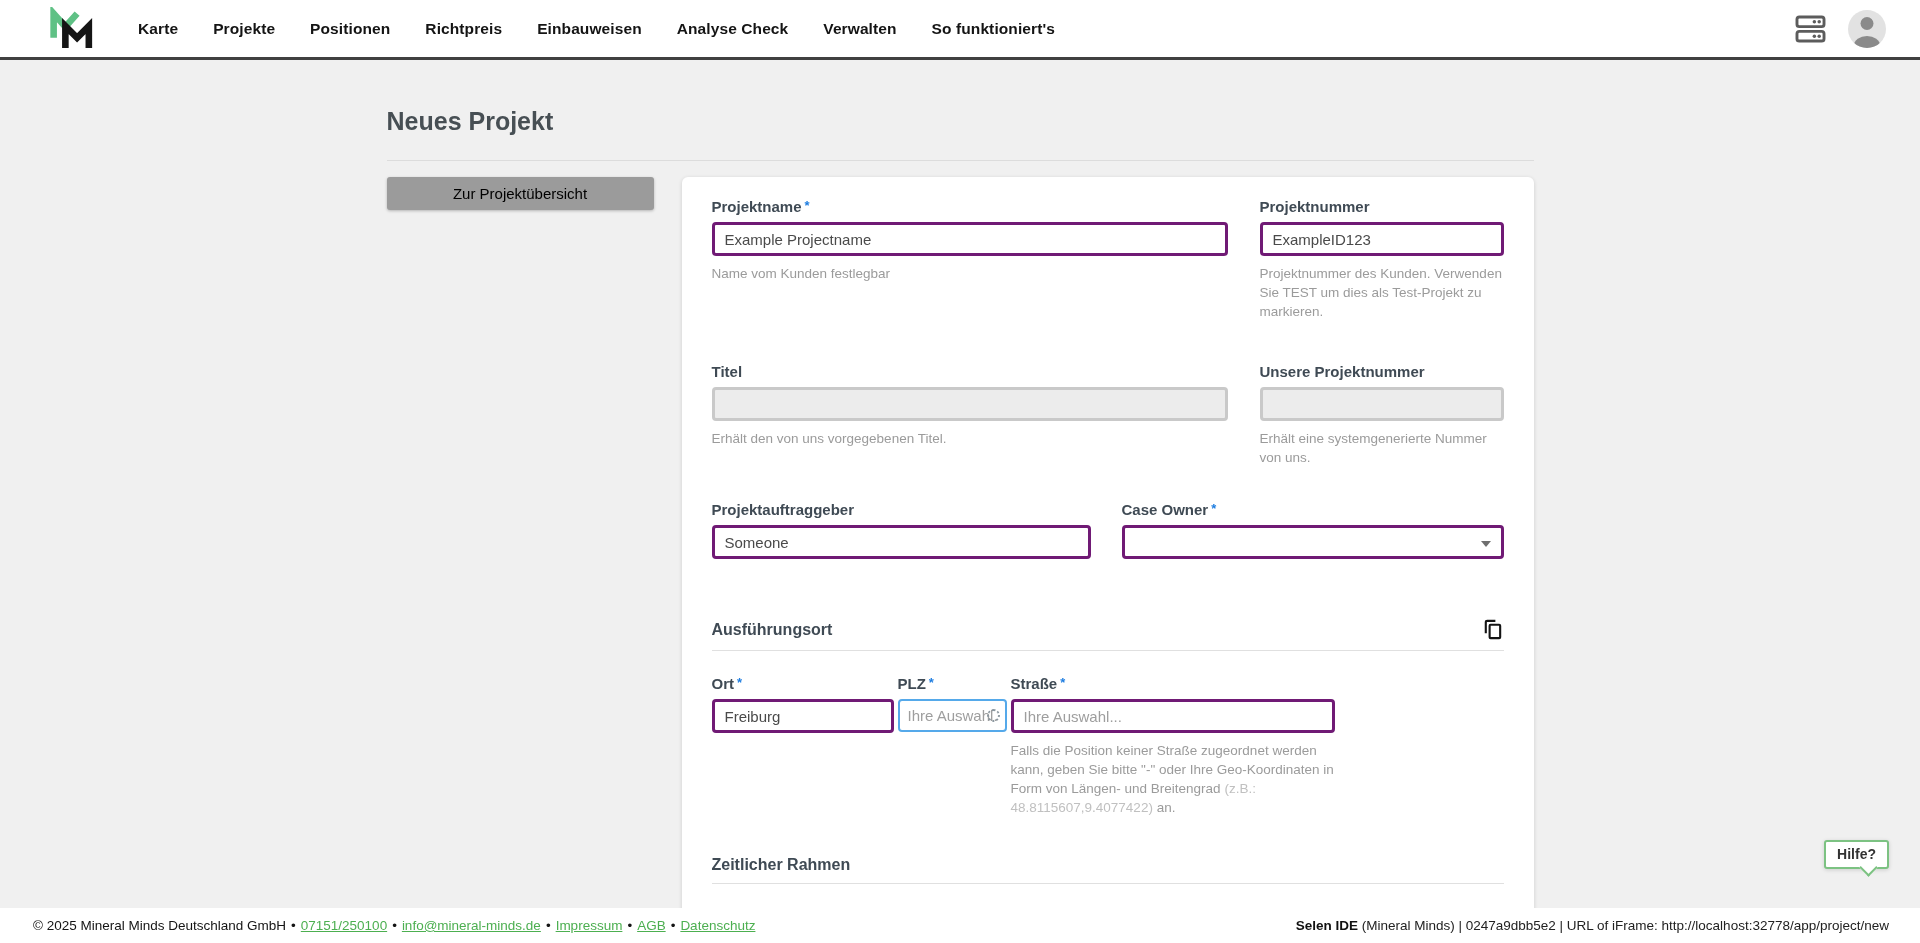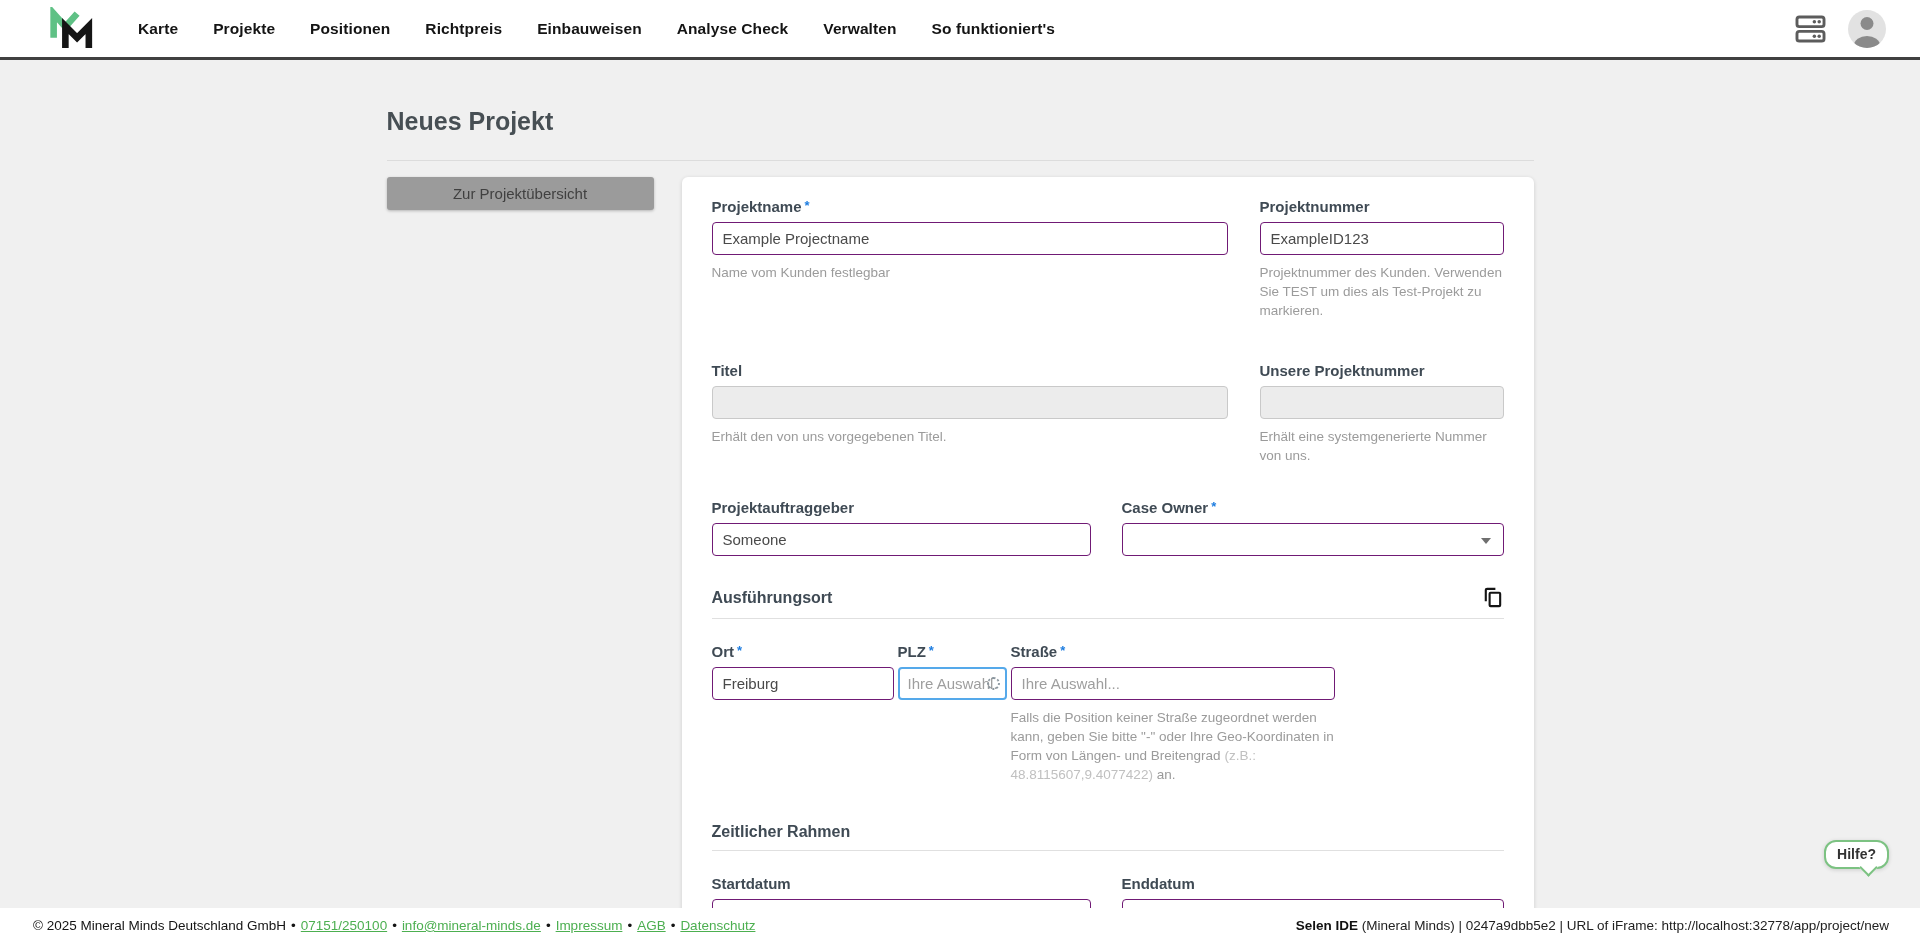--- a/index.html
+++ b/index.html
@@ -49,54 +49,54 @@
   }
 
   
   .container { width: 1147px; margin: 0 auto; padding-top: 47px; }
   .page-title { font-size: 25px; font-weight: 700; color: #474f54; margin-bottom: 24px; }
   .title-divider { border: none; border-top: 1px solid #dcdcdc; margin-bottom: 16px; }
   .content-row { display: flex; gap: 28px; align-items: flex-start; }
   .left-col { width: 267px; flex: none; }
   .btn-back {
     width: 100%; height: 33px;
-    background: #9b9b9b; color: #404040;
+    background: #9b9b9b; color: #000000;
     border: none; border-radius: 3px;
     font-size: 15px; font-family: inherit;
     cursor: pointer;
     box-shadow: 0 1px 3px rgba(0,0,0,0.25);
   }
   .right-col { width: 852px; flex: none; }
 
   
   .card {
     background: #fff; border-radius: 6px;
     box-shadow: 0 1px 4px rgba(0,0,0,0.14);
     padding: 21px 30px 20px;
   }
 
   .flabel { display: block; font-size: 15px; font-weight: 700; color: #3f4a54; margin-bottom: 7px; }
   .req { color: #1e7de0; font-size: 13px; vertical-align: top; margin-left: 3px; font-weight: 700; }
   .finput {
     width: 100%; height: 33px;
-    border: 1px solid #701a75; border-radius: 4px;
+    border: 3px solid #701a75; border-radius: 4px;
     padding: 14px 10px; font-size: 15px; color: #4a4a4a;
     background: #fff; font-family: inherit; outline: none;
   }
   .finput::placeholder { color: #9e9e9e; }
   .finput:disabled { background: #ececec; border-color: #c9c9c9; }
   .finput.focused { border: 2px solid #55a9ea; padding: 0 8px; }
   .fhelp { font-size: 13.5px; color: #9b9b9b; margin-top: 9px; line-height: 1.4; }
   .fhelp .light { color: #c0c0c0; }
 
   .grid-65 { display: grid; grid-template-columns: 516px 244px; column-gap: 32px; }
   .row-1 { margin-bottom: 41px; }
   .row-2 { margin-bottom: 34px; }
   .grid-50 { display: grid; grid-template-columns: 379px 382px; column-gap: 31px; }
-  .row-3 { margin-bottom: 30px; }
+  .row-3 { margin-bottom: 58px; }
   .grid-addr { display: grid; grid-template-columns: 182px 109px 324px 110px; column-gap: 4px; }
   .row-addr { margin-bottom: 38px; }
 
   .section-head { display: flex; justify-content: space-between; align-items: center; }
   .section-title { font-size: 16px; font-weight: 700; color: #3f4a54; }
   .copy-btn { background: none; border: none; cursor: pointer; padding: 0; line-height: 0; }
   .section-divider { border: none; border-top: 1px solid #e0e0e0; margin: 9px 0 24px; }
 
   .input-wrap { position: relative; }
   .spinner {
@@ -110,21 +110,21 @@
     width: 0; height: 0;
     border-left: 5px solid transparent; border-right: 5px solid transparent;
     border-top: 6px solid #6f6f6f;
     pointer-events: none;
   }
   select.finput { appearance: none; -webkit-appearance: none; cursor: pointer; }
 
   
   .help-bubble {
     position: fixed; right: 31px; bottom: 74px;
-    background: #fff; border: 2px solid #7cc282; border-radius: 12px;
+    background: #fff; border: 2px solid #7cc282; border-radius: 3px;
     padding: 4px 11px 5px;
     font-size: 14px; font-weight: 700; color: #333;
     box-shadow: 0 1px 4px rgba(0,0,0,0.15);
     cursor: pointer; z-index: 20;
   }
   .help-bubble::after {
     content: ''; position: absolute; bottom: -7px; right: 12px;
     width: 11px; height: 11px; background: #fff;
     border-right: 2px solid #7cc282; border-bottom: 2px solid #7cc282;
     transform: rotate(45deg);

